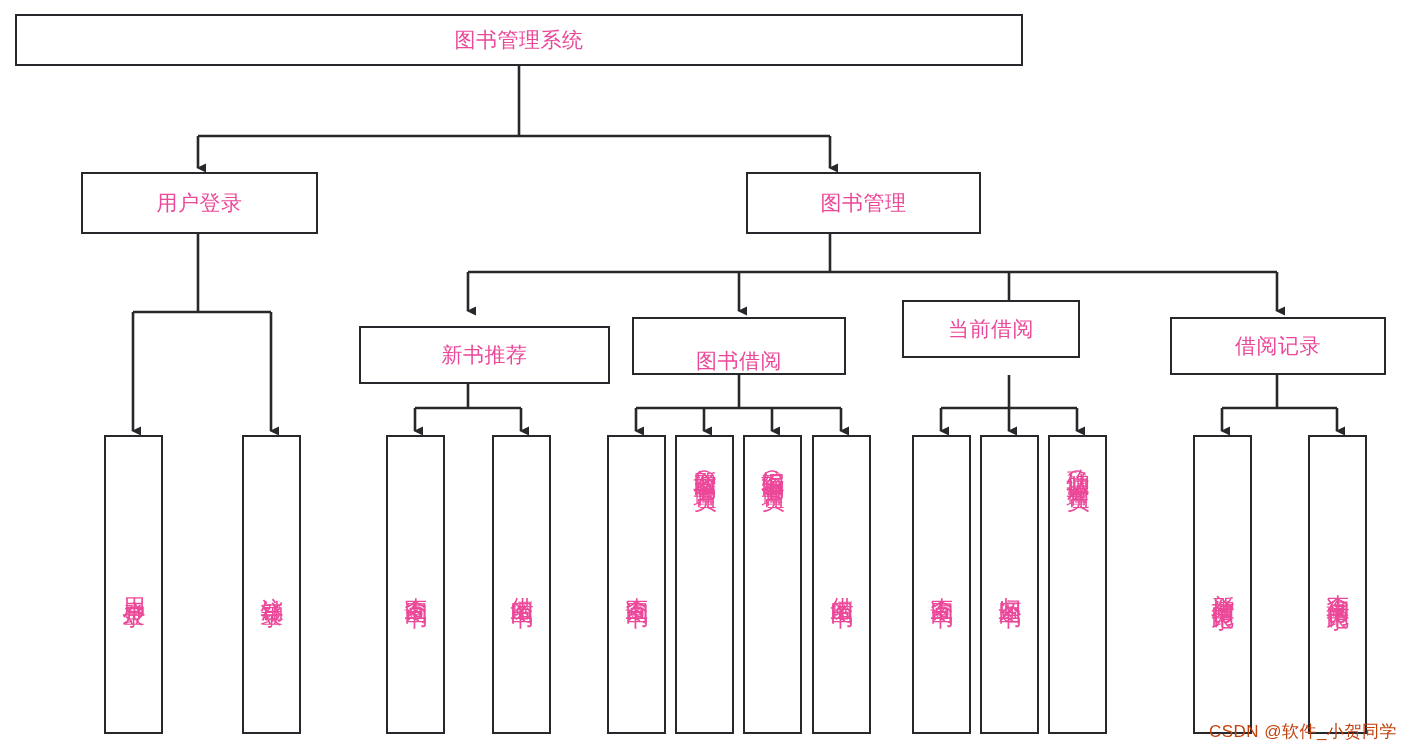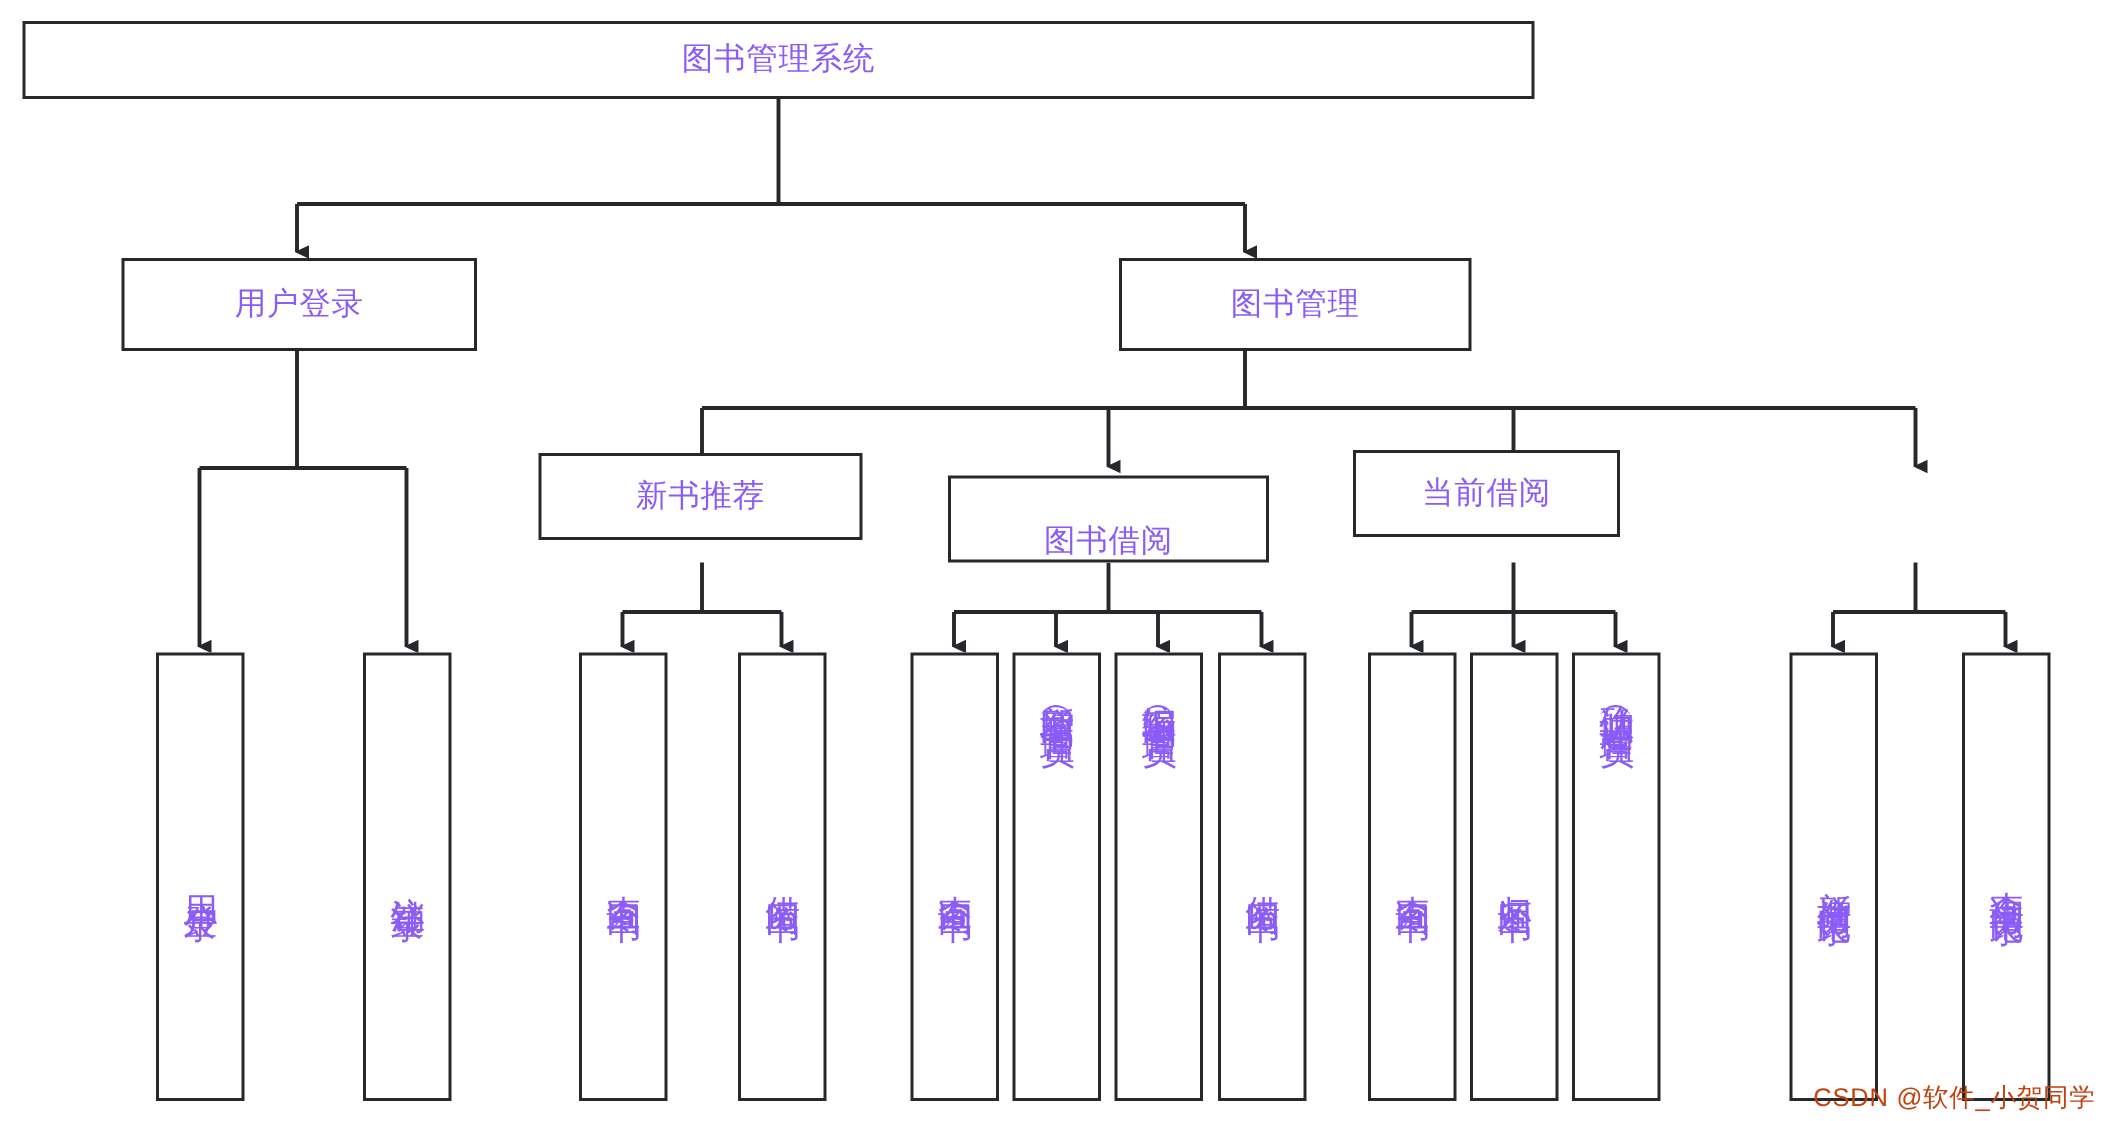--- a/index.html
+++ b/index.html
@@ -35,21 +35,21 @@
     display: flex;
     align-items: center;
     justify-content: center;
     color: #1a1a1a;
   }
   .node-label {
     font-size: 21px;
     line-height: 1.15;
     letter-spacing: 0.5px;
     white-space: nowrap;
-    color: #8b5cf6;
+    color: #ec4899;
   }
   .node-box.vertical {
     align-items: flex-start;
     justify-content: center;
     padding-top: 14px;
   }
   .node-box.vertical .node-label {
     writing-mode: vertical-rl;
     text-orientation: upright;
     font-size: 23px;
@@ -134,29 +134,32 @@
     <span class="node-label">图书管理系统</span>
   </div>
 
   <div class="node-box" style="left:81px; top:172px; width:237px; height:62px;">
     <span class="node-label">用户登录</span>
   </div>
   <div class="node-box" style="left:712px; top:172px; width:235px; height:62px;margin-left:34px;">
     <span class="node-label">图书管理</span>
   </div>
 
-  <div class="node-box" style="left:359px; top:302px; width:216px; height:58px;">
+  <div class="node-box" style="left:359px; top:326px; width:251px; height:58px;">
     <span class="node-label">新书推荐</span>
   </div>
   <div class="node-box" style="left:632px; top:317px; width:214px; height:58px;align-items:flex-end;">
     <span class="node-label">图书借阅</span>
   </div>
   <div class="node-box" style="left:902px; top:300px; width:178px; height:58px;">
     <span class="node-label">当前借阅</span>
   </div>
+  <div class="node-box" style="left:1170px; top:317px; width:216px; height:58px;">
+    <span class="node-label">借阅记录</span>
+  </div>
 
   <div class="node-box vertical centered" style="left:104px; top:435px; width:59px; height:299px;">
     <span class="node-label">用户登录</span>
   </div>
   <div class="node-box vertical centered" style="left:242px; top:435px; width:59px; height:299px;">
     <span class="node-label">注销登录</span>
   </div>
 
   <div class="node-box vertical centered" style="left:386px; top:435px; width:59px; height:299px;">
     <span class="node-label">查询图书</span>

